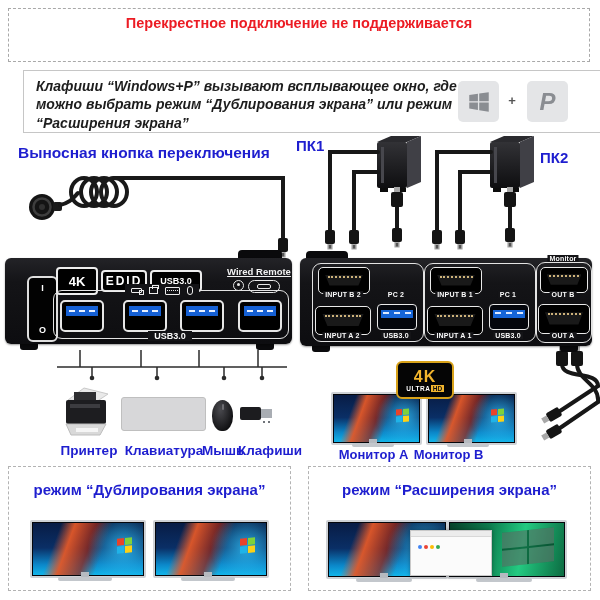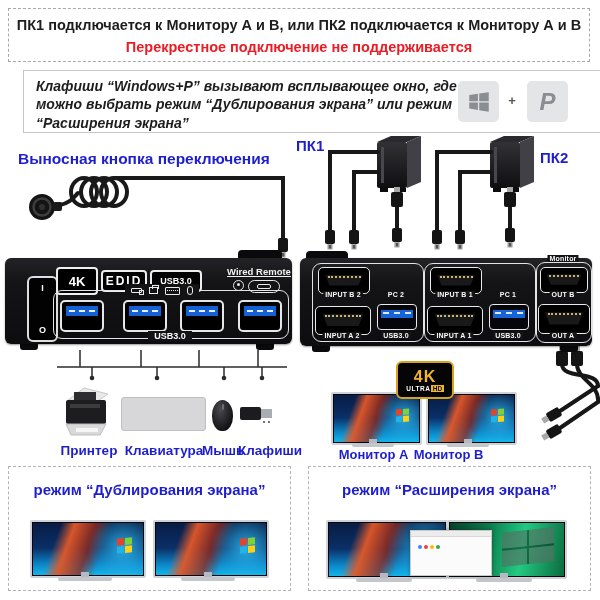--- a/index.html
+++ b/index.html
@@ -14,21 +14,21 @@
   .notice .l1{margin-top:8px;font-size:14.5px;font-weight:bold;color:#1d1d1d;}
   .notice .l2{margin-top:6px;font-size:14.5px;font-weight:bold;color:var(--red);}
   .hotkey{left:23px;top:70px;width:580px;height:61px;border:1px solid #c6c6c6;font-style:italic;}
   .hotkey .txt{position:absolute;left:12px;top:6px;width:428px;font-size:14px;line-height:1.32;font-weight:bold;color:#1d1d1d;}
   .key{position:absolute;width:41px;height:41px;top:10px;background:#e4e5e7;border-radius:5px;
        display:flex;align-items:center;justify-content:center;}
   .key-win{left:434px;} .key-p{left:503px;font-size:24px;font-weight:bold;color:#8a8d92;}
   .plus{position:absolute;left:484px;top:22px;font-size:13px;font-weight:bold;color:#555;}
   
   .bluelab{color:var(--blue);font-weight:bold;}
-  .remote-lab{left:18px;top:150px;font-size:15.5px;}
+  .remote-lab{left:18px;top:144px;font-size:15.5px;}
   .pc1-lab{left:296px;top:137px;font-size:15px;}
   .pc2-lab{left:540px;top:149px;font-size:15px;}
   
   #wires{left:0;top:0;width:600px;height:600px;z-index:1;pointer-events:none;}
   
   .device{background:linear-gradient(180deg,#232327 0%,#141417 28%,#0d0d10 100%);
           border-radius:6px;z-index:2;box-shadow:0 1px 2px rgba(0,0,0,.4);}
   .dev-front{left:5px;top:258px;width:287px;height:86px;}
   .dev-rear{left:300px;top:258px;width:292px;height:88px;}
   .bump{background:#0a0a0c;border-radius:4px 4px 0 0;z-index:2;}
@@ -112,21 +112,20 @@
   .browser .bar{height:5px;background:#ececec;border-bottom:1px solid #d8d8d8;}
   .browser .g{display:flex;gap:2px;margin:8px 0 0 7px;}
   .browser .g i{width:4px;height:4px;border-radius:50%;}
   .browser .g i:nth-child(1){background:#4285f4;} .browser .g i:nth-child(2){background:#ea4335;}
   .browser .g i:nth-child(3){background:#fbbc05;} .browser .g i:nth-child(4){background:#34a853;}
 </style>
 </head>
 <body>
 
 <div class="abs notice">
-  <div class="l1">ПК1 подключается к Монитору А и В, или ПК2 подключается к Монитору А и В</div>
   <div class="l2">Перекрестное подключение не поддерживается</div>
 </div>
 
 <div class="abs hotkey">
   <div class="txt">Клафиши “Windows+P” вызывают всплывающее окно, где можно выбрать режим “Дублирования экрана” или режим “Расширения экрана”</div>
   <div class="key key-win">
     <svg width="26" height="26" viewBox="0 0 24 24">
       <path d="M3 5.6 L11 4.3 V11.2 H3 Z M12.2 4.1 L21 2.9 V11.2 H12.2 Z M3 12.4 H11 V19.3 L3 18 Z M12.2 12.4 H21 V21 L12.2 19.7 Z" fill="#8a8d92"></path>
     </svg>
   </div>

